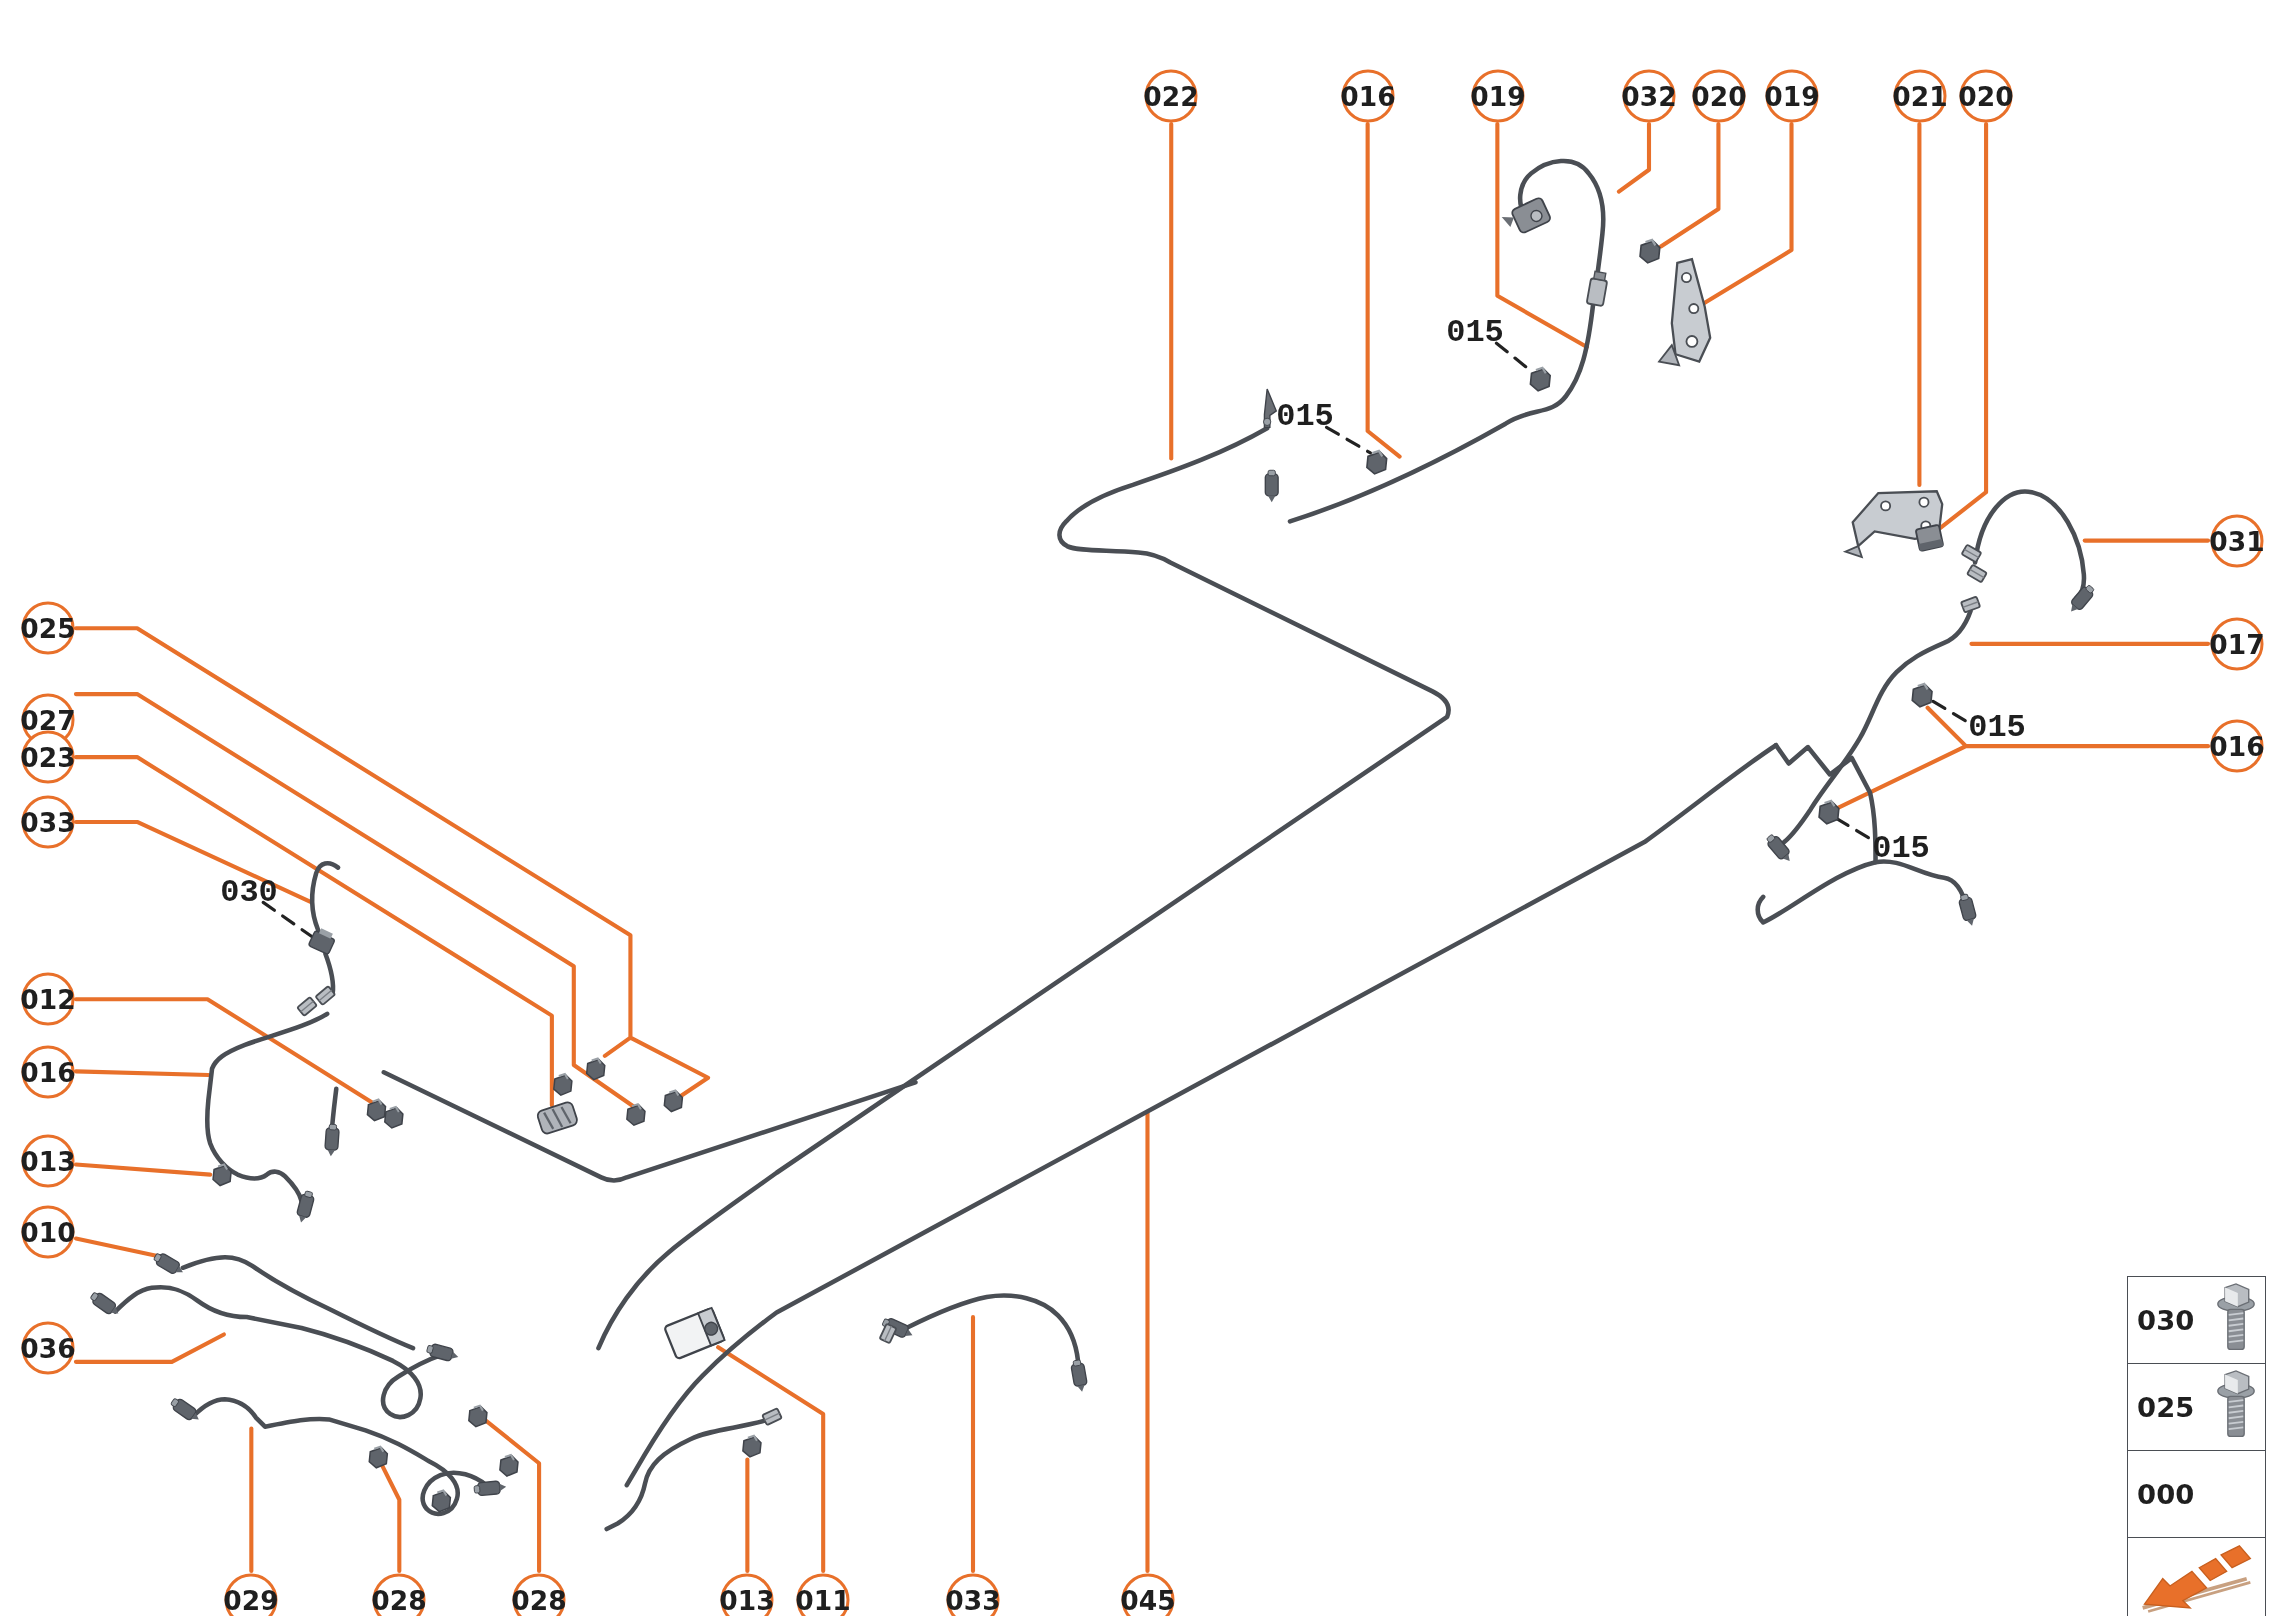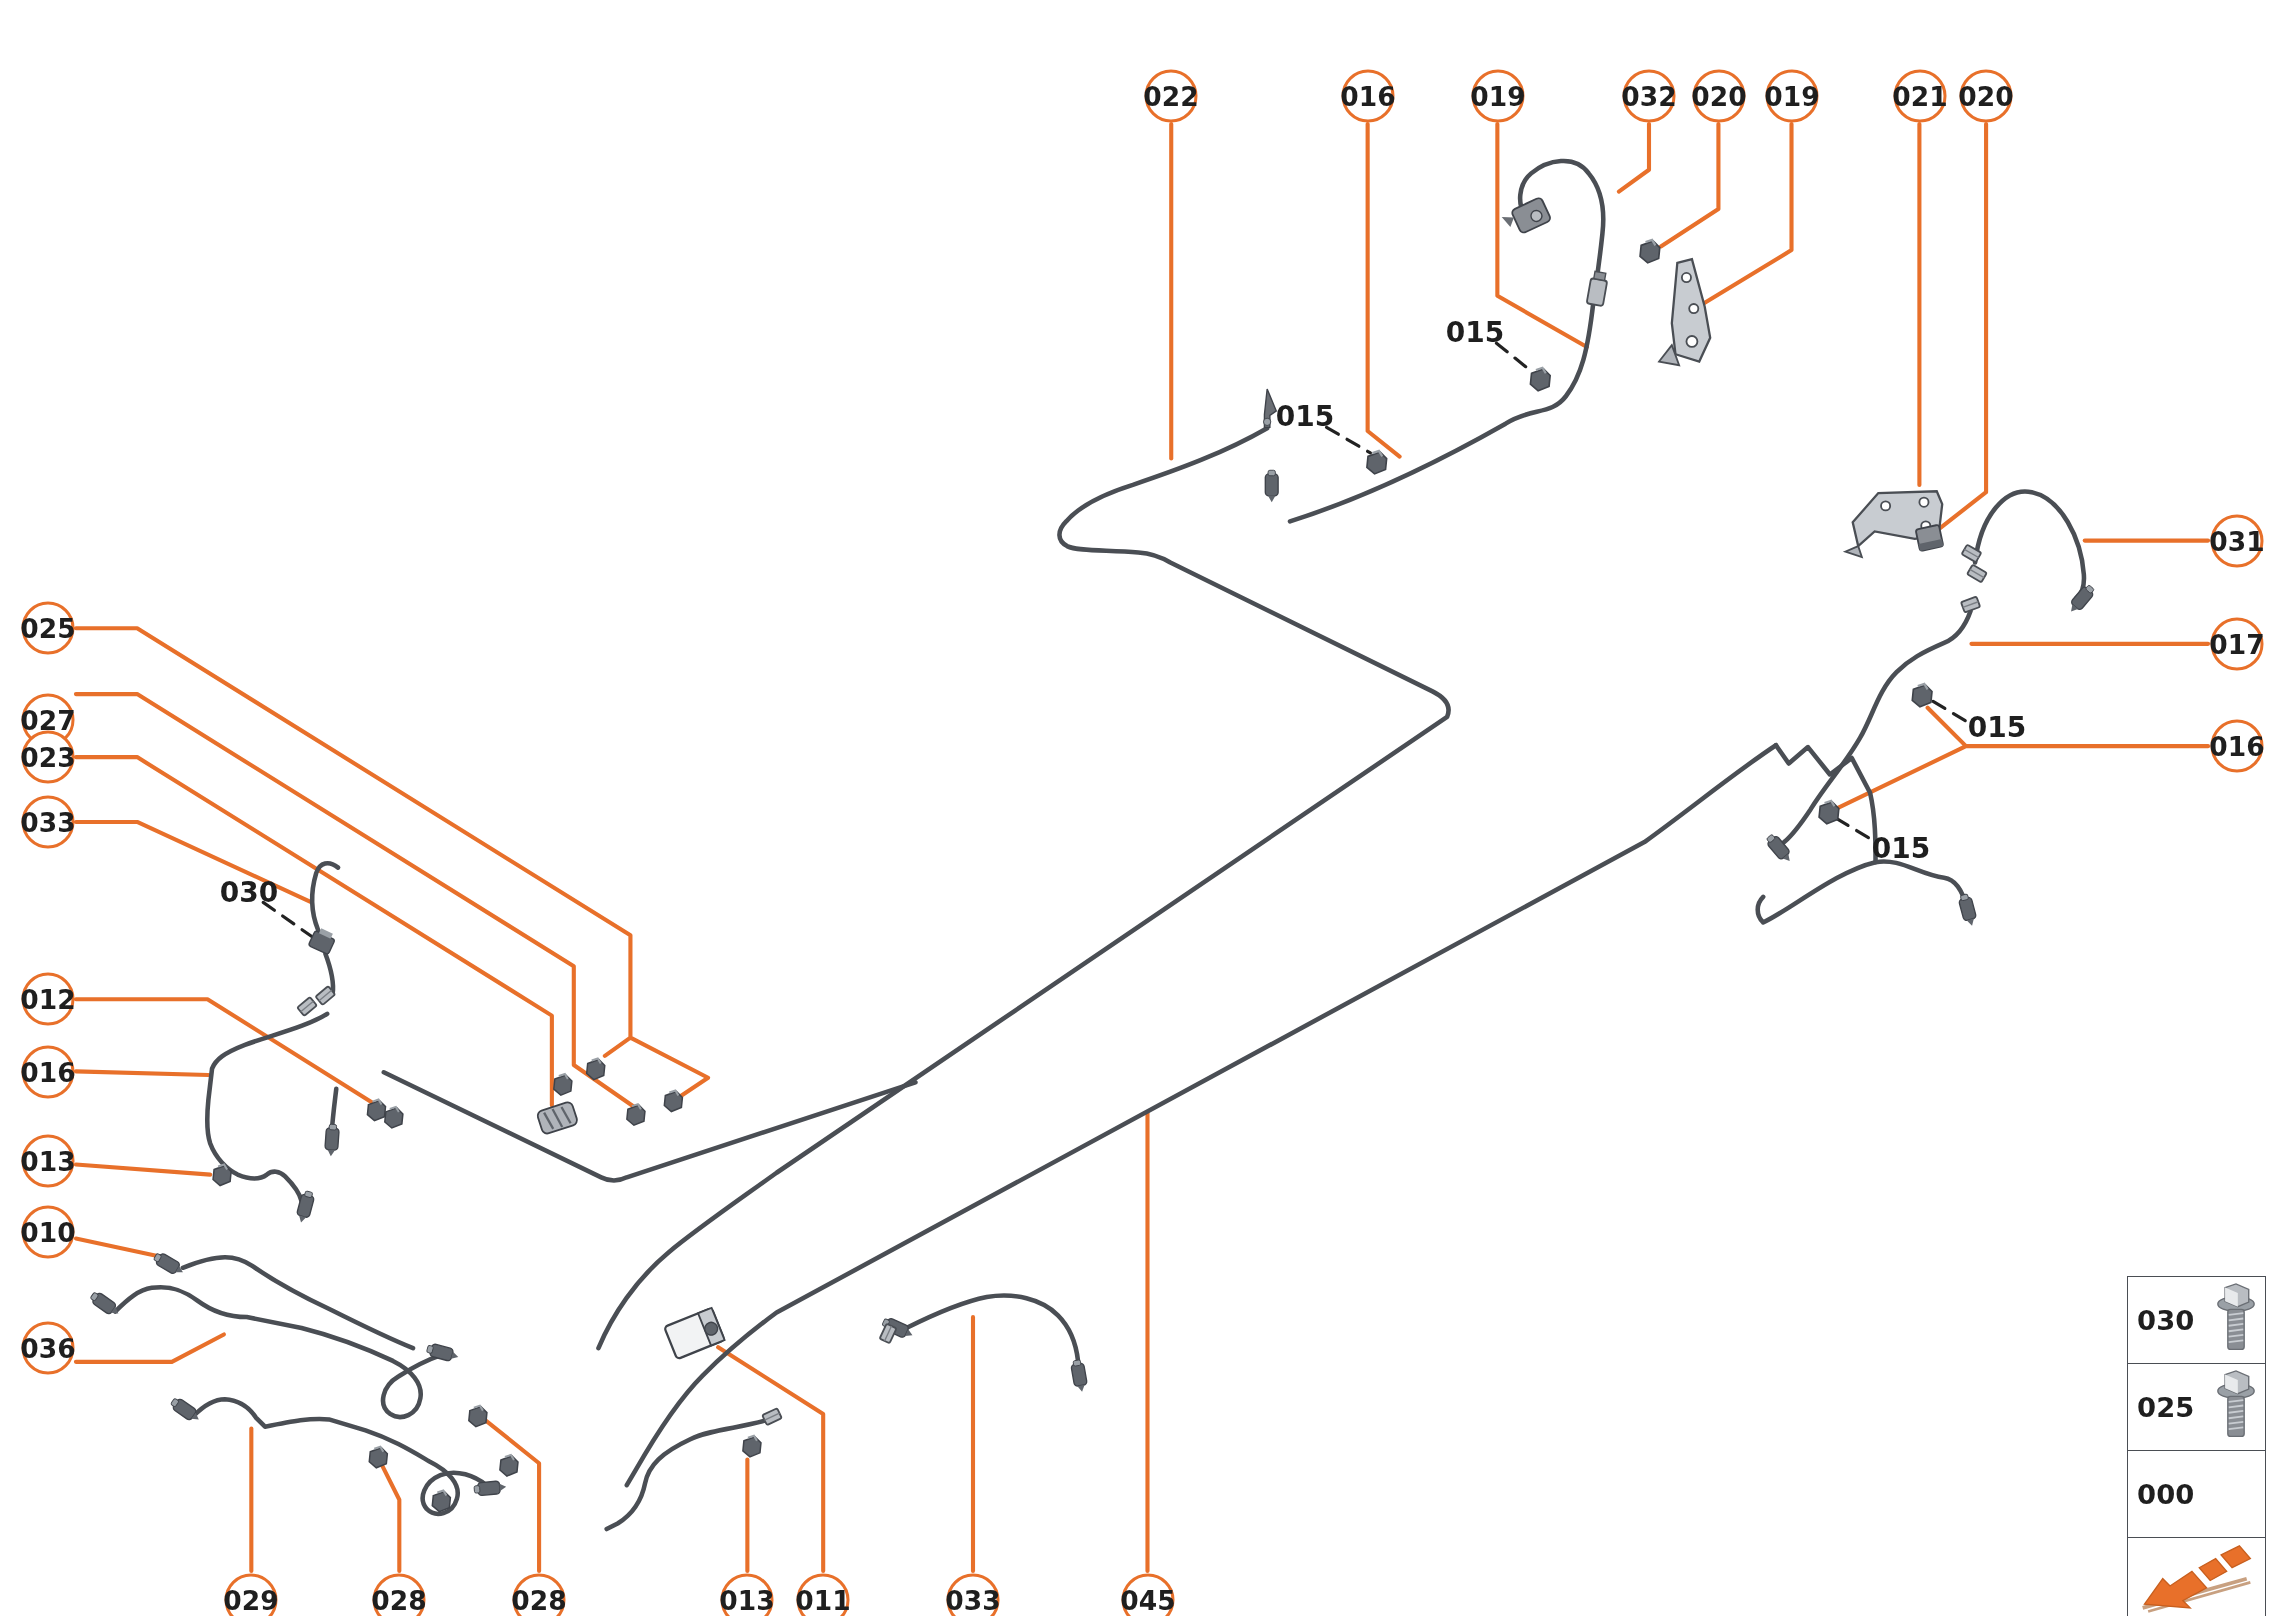--- a/index.html
+++ b/index.html
@@ -15,22 +15,22 @@
   }
   #stage svg.artwork{position:absolute;left:0;top:0;}
   .callout{
     position:absolute;width:53px;height:53px;border-radius:50%;
     border:3.7px solid var(--accent);background:#fff;color:var(--ink);
     display:flex;align-items:center;justify-content:center;
     font-size:26.5px;font-weight:bold;letter-spacing:0px;
     transform:translate(-50%,-50%);box-sizing:border-box;z-index:5;
   }
   .inline-label{
-    position:absolute;color:var(--ink);font-size:28px;font-weight:bold;
-    transform:translate(-50%,-50%);z-index:4;background:rgba(255,255,255,.0);
+    position:absolute;color:var(--ink);font-size:32px;font-weight:bold;
+    transform:translate(-50%,-50%);z-index:4;background:rgba(255,255,255,.0);font-family:Liberation Mono, monospace;
   }
   .legend{
     position:absolute;left:2127px;top:1236px;width:139px;z-index:5;
     border:1.8px solid #4a4e54;background:#fff;box-sizing:border-box;
   }
   .legend-row{
     height:87px;border-bottom:1.8px solid #4a4e54;display:flex;align-items:center;
     justify-content:space-between;padding:0 9.1px;box-sizing:border-box;background:#fff;
   }
   .legend-row:last-child{border-bottom:none;}

